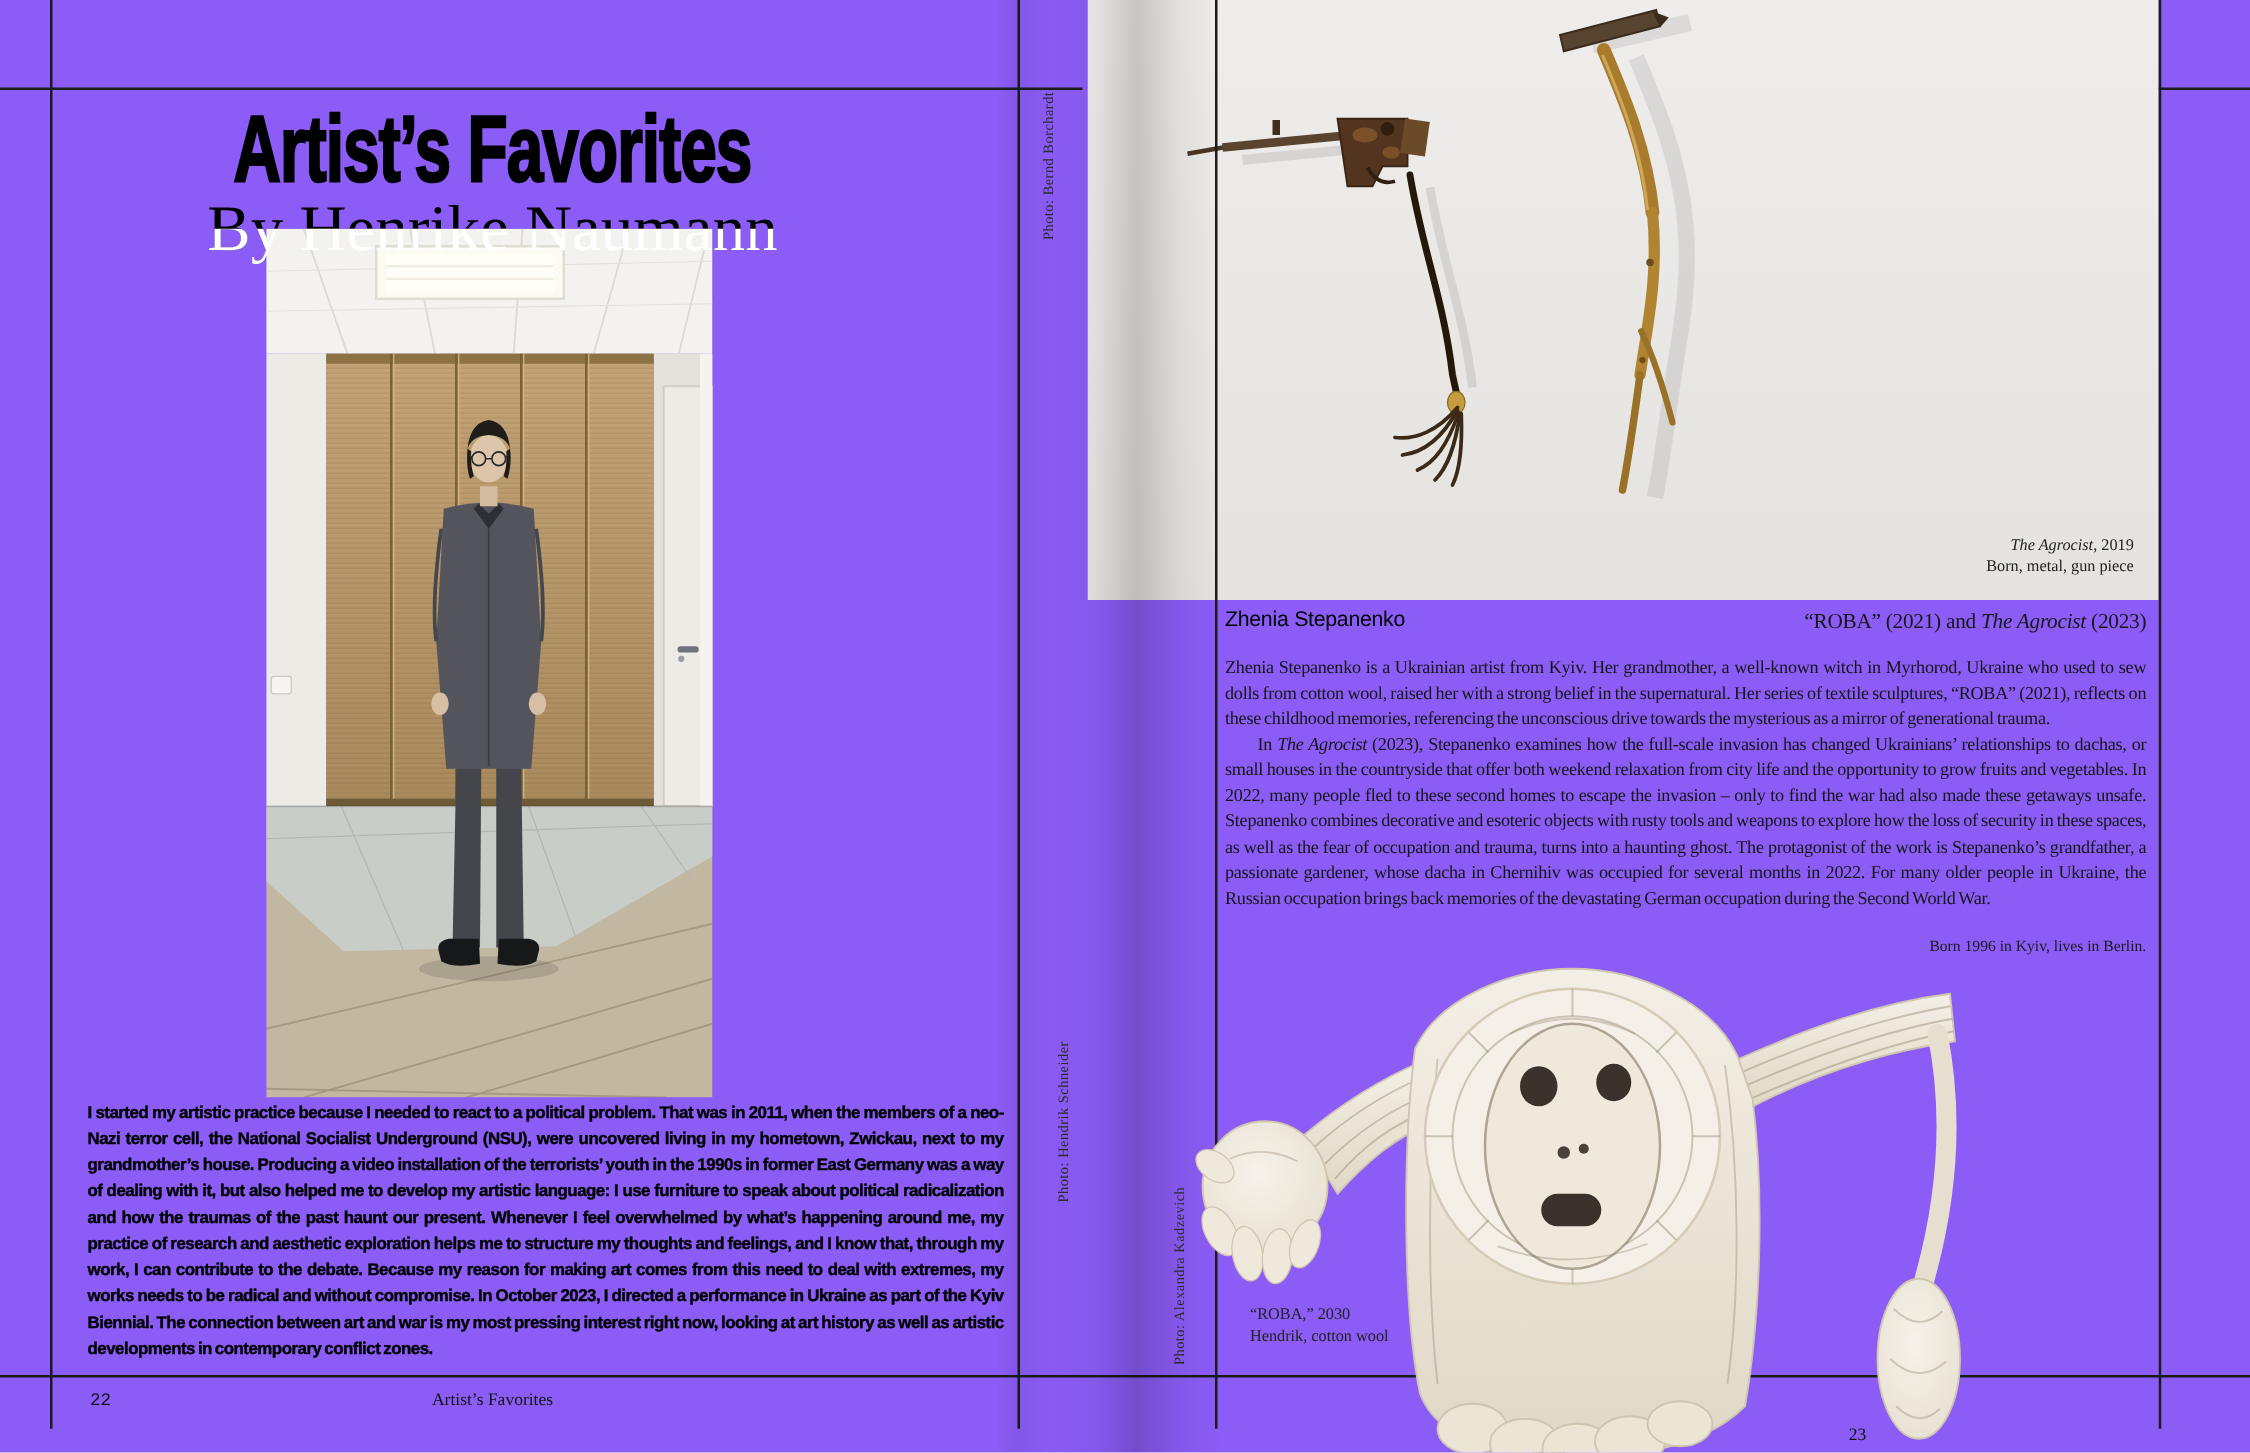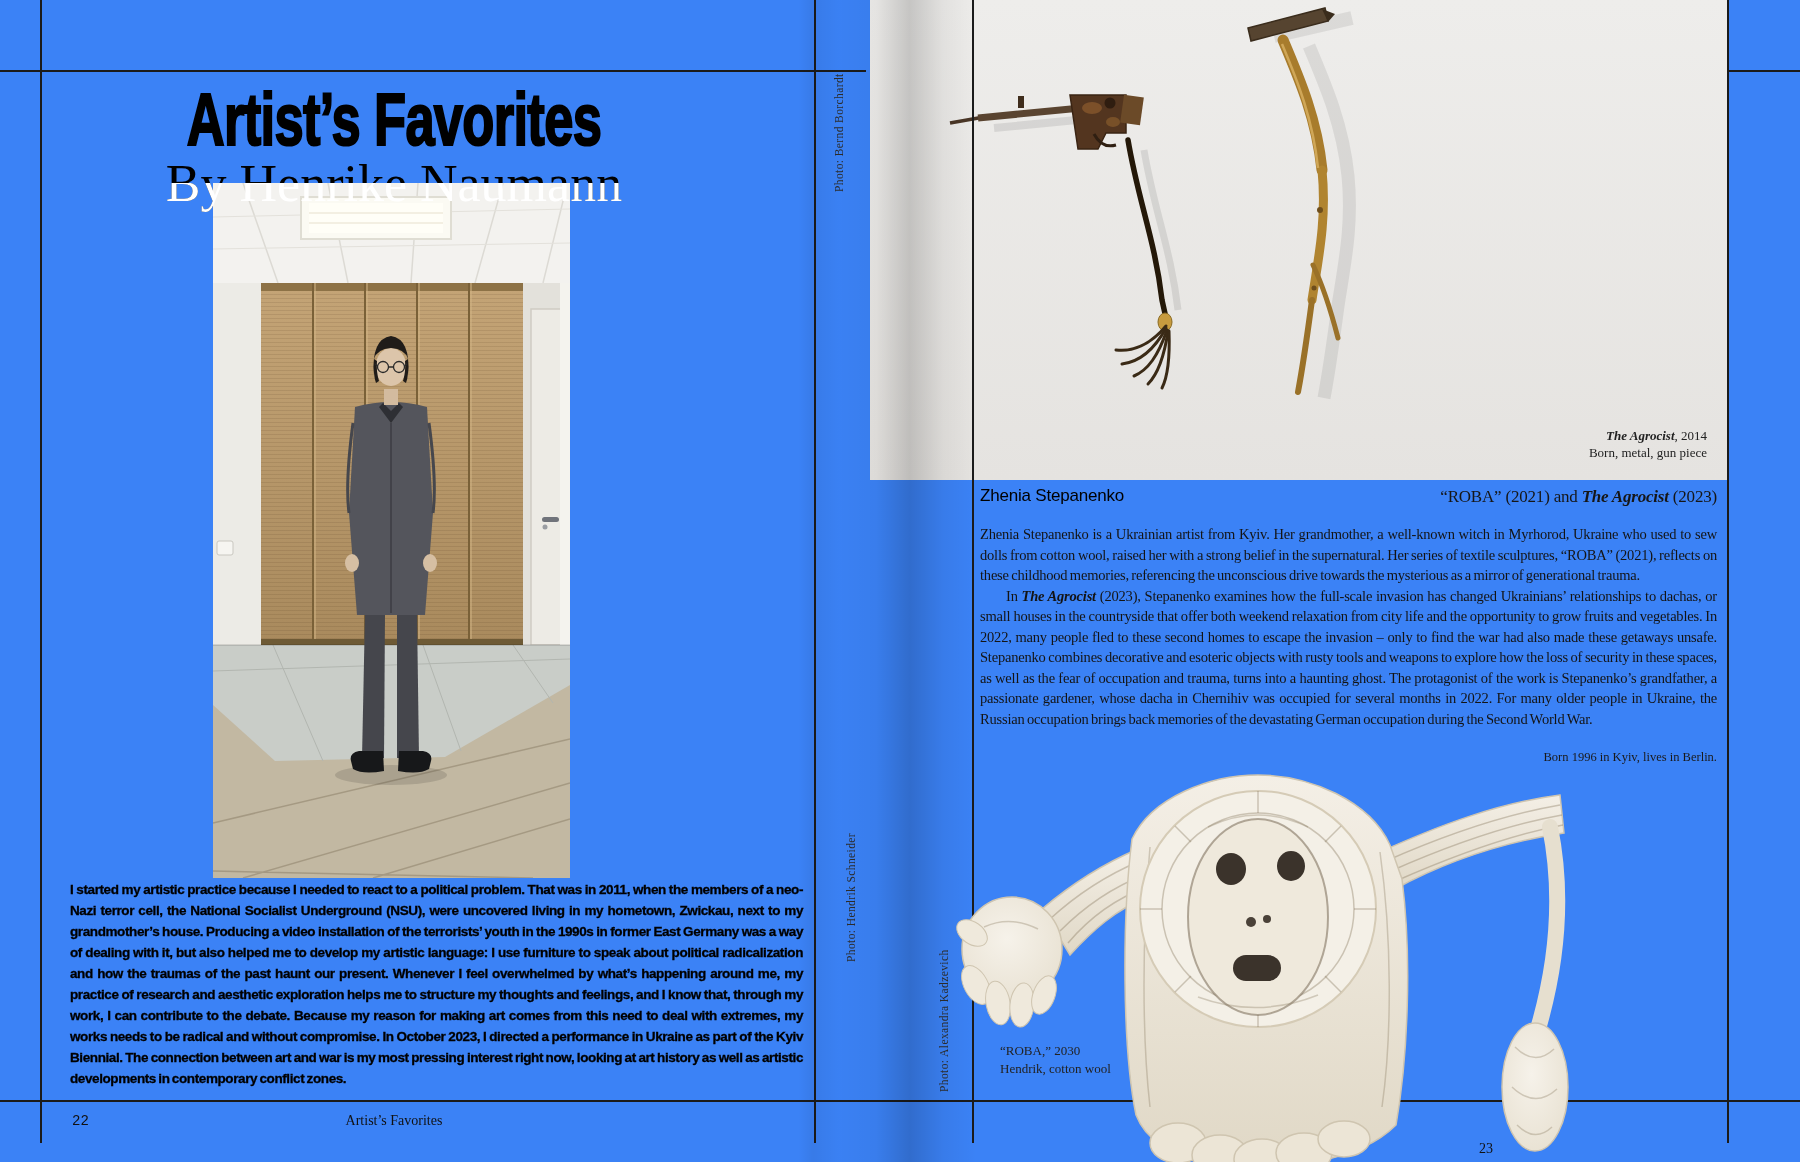--- a/index.html
+++ b/index.html
@@ -1,16 +1,16 @@
 <!DOCTYPE html>
 <html><head>
 <meta charset="utf-8">
 <style>
   html,body{margin:0;padding:0;background:#ffffff;}
-  .canvas{position:relative;width:1800px;height:1162px;background:#3b82f6;overflow:hidden;
+  .canvas{position:relative;width:1800px;height:1162px;background:#8b5cf6;overflow:hidden;
           font-family:"Liberation Serif",serif;color:#111;}
   
   .cropline{position:absolute;background:#1b1b1b;z-index:20;}
   .cl-v{width:1.5px;} .cl-h{height:1.5px;}
   
   .gutter{position:absolute;left:798px;top:0;width:186px;height:1162px;z-index:25;pointer-events:none;
     background:linear-gradient(90deg, rgba(0,0,0,0) 0%, rgba(0,0,0,0.06) 8%, rgba(0,0,0,0.01) 22%,
       rgba(0,0,0,0.04) 42%, rgba(0,0,0,0.17) 60%, rgba(0,0,0,0.05) 78%, rgba(0,0,0,0) 96%);}
   
   .vcredit{position:absolute;transform:rotate(-90deg);transform-origin:0 0;white-space:nowrap;
@@ -42,21 +42,21 @@
   .right-body p{margin:0;}
   .right-body p.p2{text-indent:26px;}
   .born{position:absolute;right:83px;top:750px;z-index:32;font-size:12.5px;color:#1a1a1a;margin-left:10px;}
   .roba-caption{position:absolute;left:1000px;top:1042px;z-index:32;font-size:13px;line-height:18px;color:#222;}
   .sculpture{position:absolute;left:950px;top:757px;width:630px;height:420px;z-index:28;}
   
   .footer-num{position:absolute;top:1113px;z-index:6;font-size:14px;color:#111;}
   .footer-title{position:absolute;top:1113px;z-index:6;font-size:14px;color:#111;}
   .ft-left{left:70px;width:648px;text-align:center;}
   .ft-right{left:1147px;}
-  .it{font-style:italic;font-weight:bold;}
+  .it{font-style:italic;}
   .cap-line{display:block;}
 </style>
 </head>
 <body>
 
 <div class="canvas">
 
   <div class="cropline cl-v" style="left:40px;top:0;height:1143px;"></div>
   <div class="cropline cl-v" style="left:814px;top:0;height:1143px;"></div>
   <div class="cropline cl-v" style="left:972px;top:0;height:1143px;"></div>
@@ -199,21 +199,21 @@
         <path d="M442,300 C438,330 434,360 428,392" stroke="#9a7128" stroke-width="6" fill="none" stroke-linecap="round"></path>
         <path d="M443,265 C455,290 462,315 468,338" stroke="#9a7128" stroke-width="5" fill="none" stroke-linecap="round"></path>
         <path d="M412,44 C428,82 443,120 448,168" stroke="#d9b263" stroke-width="2.5" fill="none" opacity="0.8"></path>
         <circle cx="450" cy="210" r="3" fill="#6e4e1c"></circle>
           <circle cx="444" cy="288" r="2.5" fill="#6e4e1c"></circle>
       </g>
     </svg>
   </div>
 
   <div class="tools-caption">
-    <span class="cap-line"><span class="it">The Agrocist</span><span>, 2014</span></span>
+    <span class="cap-line"><span class="it">The Agrocist</span><span>, 2019</span></span>
     <span class="cap-line">Born, metal, gun piece</span>
   </div>
 
   <div class="artist-name">Zhenia Stepanenko</div>
   <div class="works-heading"><span>“ROBA” (2021) and </span><span class="it">The Agrocist</span><span> (2023)</span></div>
 
   <div class="right-body">
     <p class="p1">Zhenia Stepanenko is a Ukrainian artist from Kyiv. Her grandmother, a well-known witch in Myrhorod, Ukraine who used to sew dolls from cotton wool, raised her with a strong belief in the supernatural. Her series of textile sculptures, “ROBA” (2021), reflects on these childhood memories, referencing the unconscious drive towards the mysterious as a mirror of generational trauma.</p>
     <p class="p2"><span>In </span><span class="it">The Agrocist</span><span> (2023), Stepanenko examines how the full-scale invasion has changed Ukrainians’ relationships to dachas, or small houses in the countryside that offer both weekend relaxation from city life and the opportunity to grow fruits and vegetables. In 2022, many people fled to these second homes to escape the invasion – only to find the war had also made these getaways unsafe. Stepanenko combines decorative and esoteric objects with rusty tools and weapons to explore how the loss of security in these spaces, as well as the fear of occupation and trauma, turns into a haunting ghost. The protagonist of the work is Stepanenko’s grandfather, a passionate gardener, whose dacha in Chernihiv was occupied for several months in 2022. For many older people in Ukraine, the Russian occupation brings back memories of the devastating German occupation during the Second World War.</span></p>
   </div>

